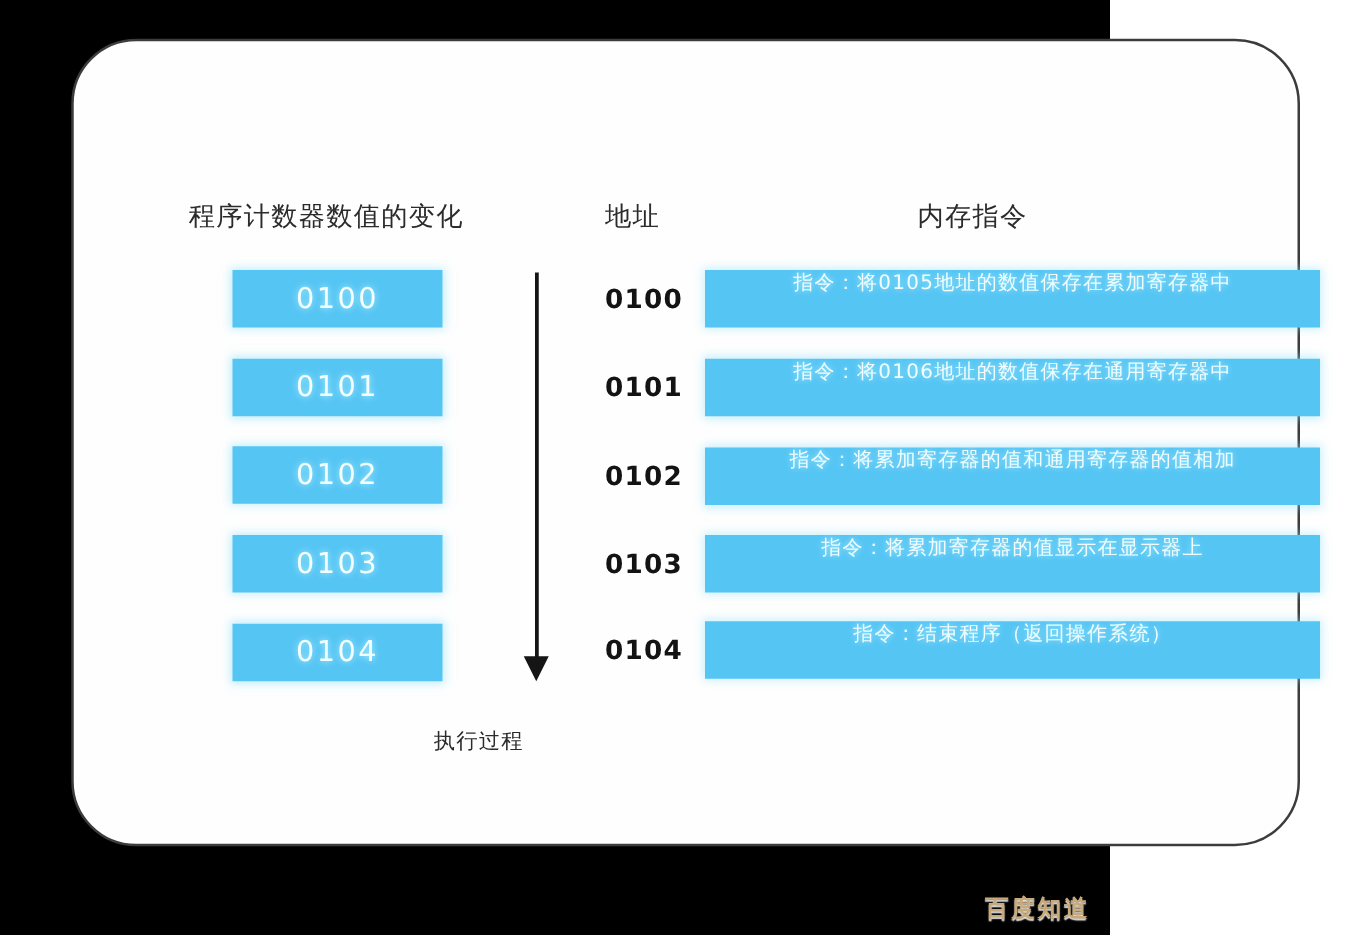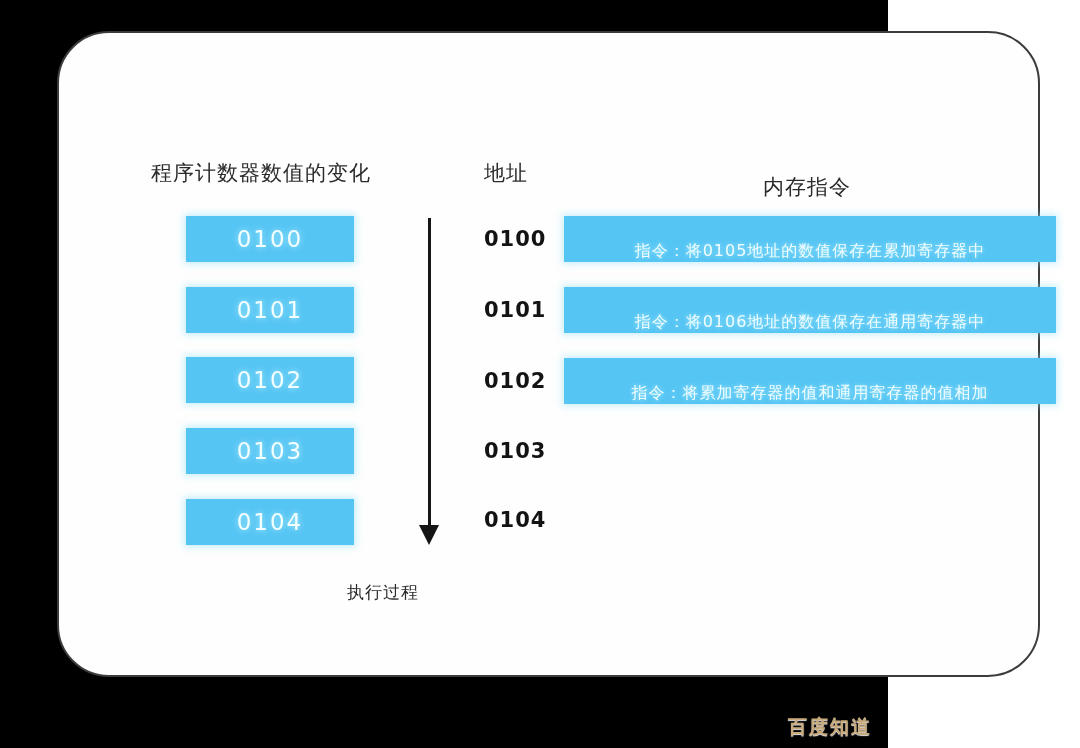--- a/index.html
+++ b/index.html
@@ -40,21 +40,21 @@
   .col-header {
     position: absolute;
     color: #2b2b2b;
     font-size: 21px;
     letter-spacing: 1px;
     white-space: nowrap;
     font-family: "DejaVu Sans", "Liberation Sans", sans-serif;
   }
   #hdr-pc    { left: 92px;  top: 126px; }
   #hdr-addr  { left: 425px; top: 126px; }
-  #hdr-instr { left: 704px; top: 126px; margin-top: 14px; }
+  #hdr-instr { left: 675px; top: 126px; }
 
   
   .pc-box {
     position: absolute;
     left: 127px;
     width: 168px;
     height: 46px;
     background: #55c5f4;
     box-shadow: 0 0 7px 2px rgba(150, 225, 250, 0.55);
     display: flex;
@@ -123,21 +123,21 @@
   }
   .mem-bar {
     position: absolute;
     left: 80px;
     top: 0;
     width: 492px;
     height: 46px;
     background: #55c5f4;
     box-shadow: 0 0 7px 2px rgba(150, 225, 250, 0.5);
     display: flex;
-    align-items: flex-end;
+    align-items: flex-start;
     justify-content: center;
   }
   .mem-bar span {
     color: #f0fdff;
     font-size: 16px;
     letter-spacing: 1px;
     text-shadow: 0 0 5px rgba(190, 245, 255, 0.85);
     white-space: nowrap;
   }
   .row-0 { top: 183px; }
@@ -207,24 +207,30 @@
 
     <div class="mem-row row-2">
       <div class="mem-addr">0102</div>
       <div class="mem-bar">
         <span>指令：将累加寄存器的值和通用寄存器的值相加</span>
       </div>
     </div>
 
     <div class="mem-row row-3">
       <div class="mem-addr">0103</div>
+      <div class="mem-bar">
+        <span>指令：将累加寄存器的值显示在显示器上</span>
+      </div>
     </div>
 
     <div class="mem-row row-4">
       <div class="mem-addr">0104</div>
+      <div class="mem-bar">
+        <span>指令：结束程序（返回操作系统）</span>
+      </div>
     </div>
 
     <div class="mem-row row-5">
     </div>
 
 
   </div>
 
   <div id="watermark">百度知道</div>
 

